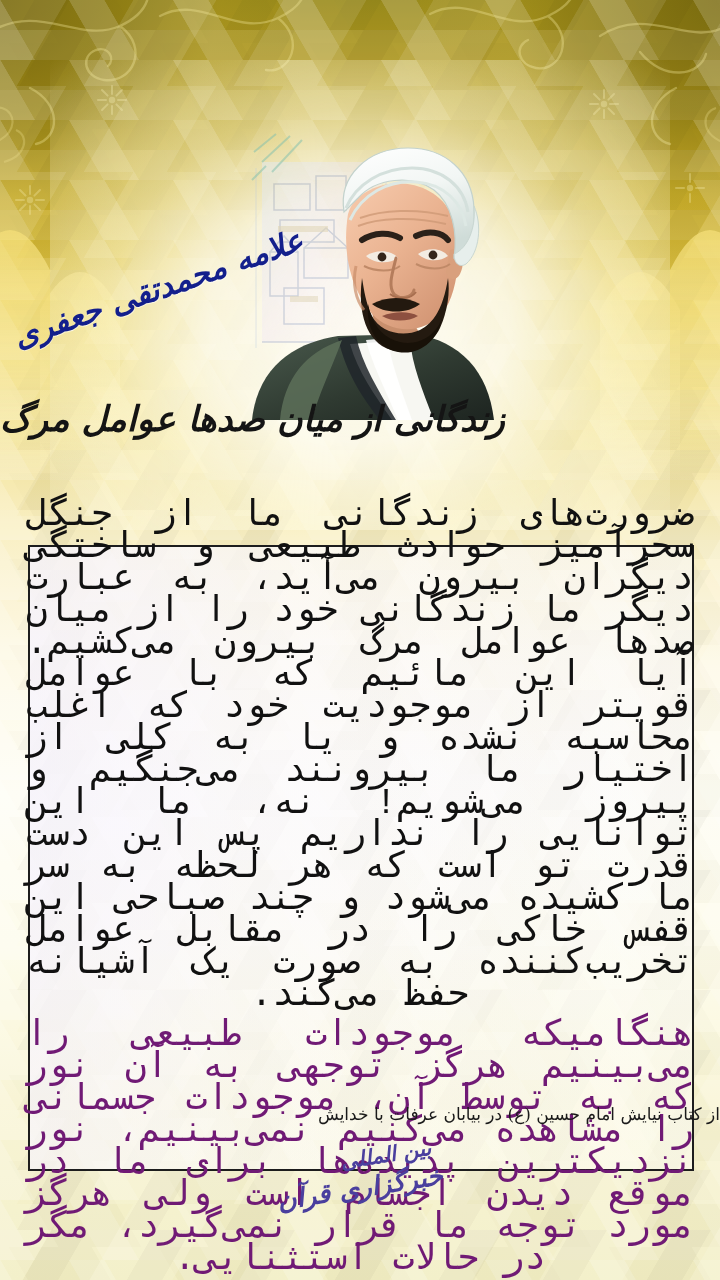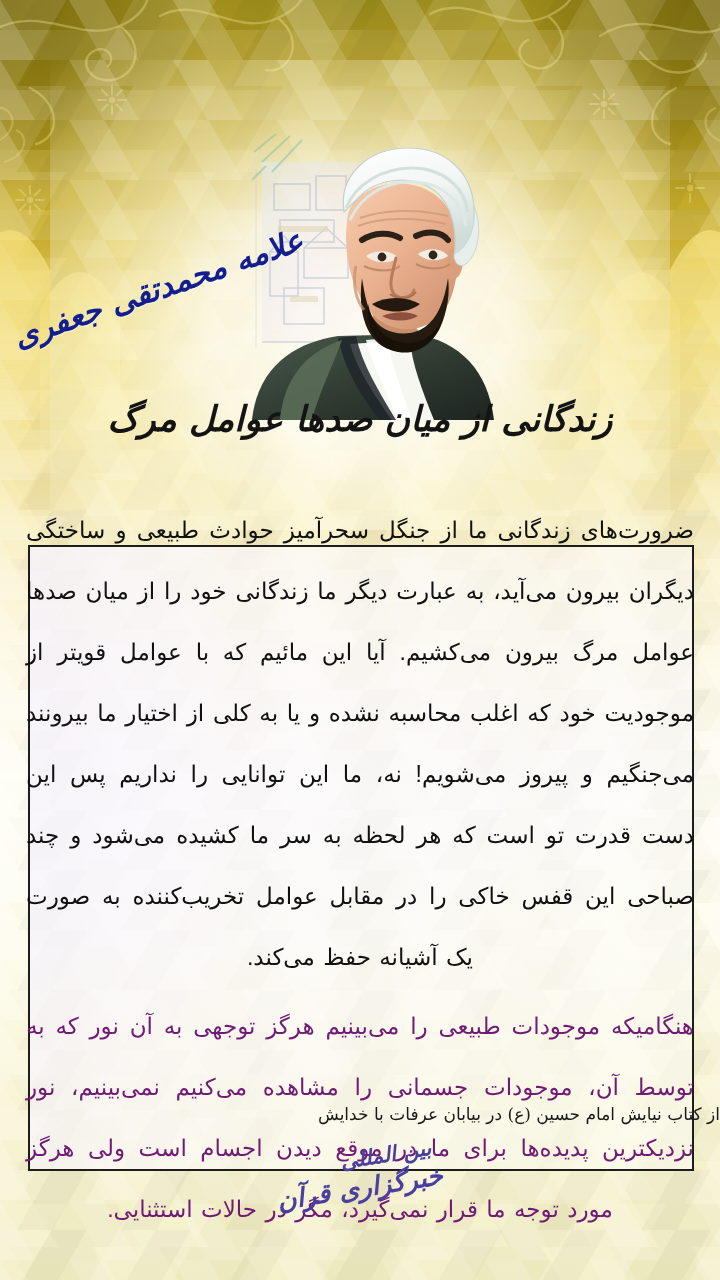--- a/index.html
+++ b/index.html
@@ -123,21 +123,21 @@
     direction: rtl;
     white-space: nowrap;
     text-shadow: 0 1px 0 rgba(255,255,255,.55);
   }
 
   
   .headline {
     position: absolute;
     left: 0; top: 398px;
     width: 720px;
-    text-align: center;
+    text-align: left;
     direction: rtl;
     font-family: "DejaVu Serif", serif;
     font-size: 35px;
     font-style: italic;
     font-weight: 700;
     color: #141414;
     letter-spacing: -.5px;
     white-space: nowrap;
   }
 
@@ -165,23 +165,23 @@
   
   .copy {
     position: absolute;
     left: 26px; top: 500px;
     width: 668px;
     direction: rtl;
     text-align: justify;
     text-align-last: center;
   }
   .para {
-    font-family: Liberation Sans, sans-serif;
-    font-size: 23px;
-    line-height: 61px;
+    font-family: Liberation Mono, monospace;
+    font-size: 36px;
+    line-height: 32px;
     letter-spacing: .2px;
     word-spacing: 2px;
   }
   .para-black { color: #111111; }
   .para-blue  { color: #701a75; margin-top: 8px; }
 
   .source {
     position: absolute;
     left: 0; top: 1104px;
     width: 720px;

